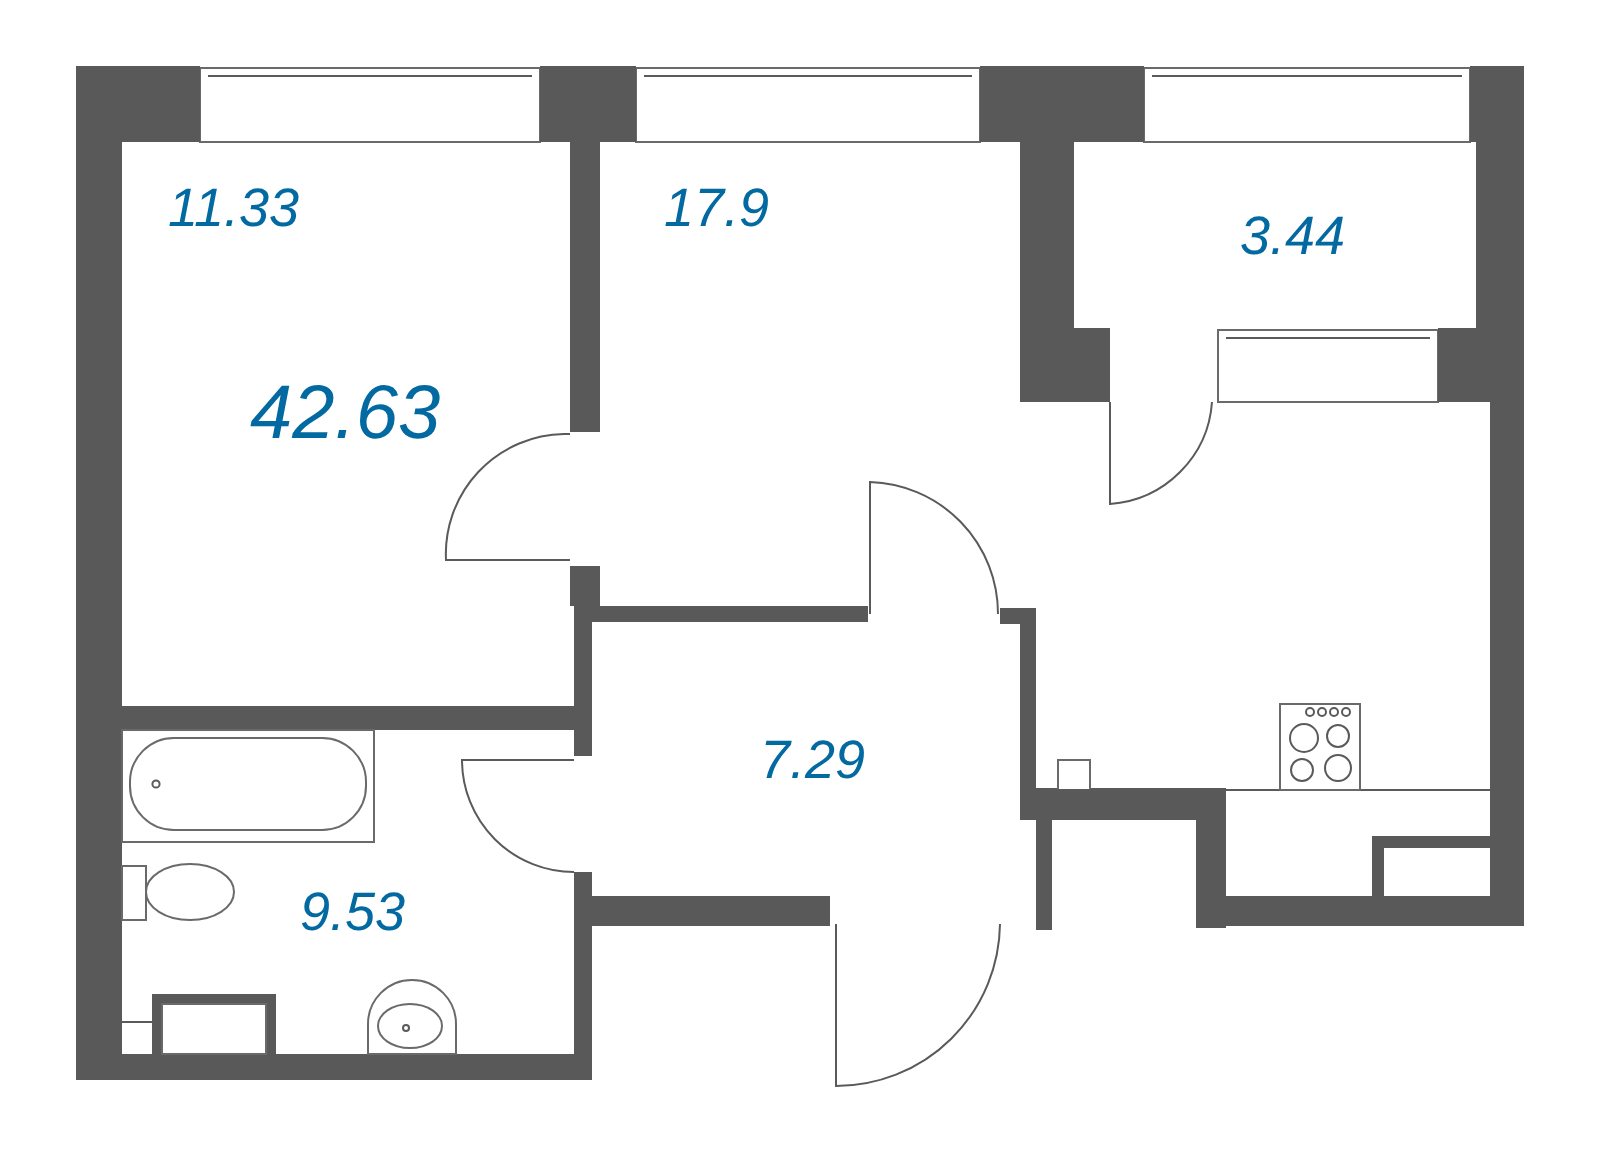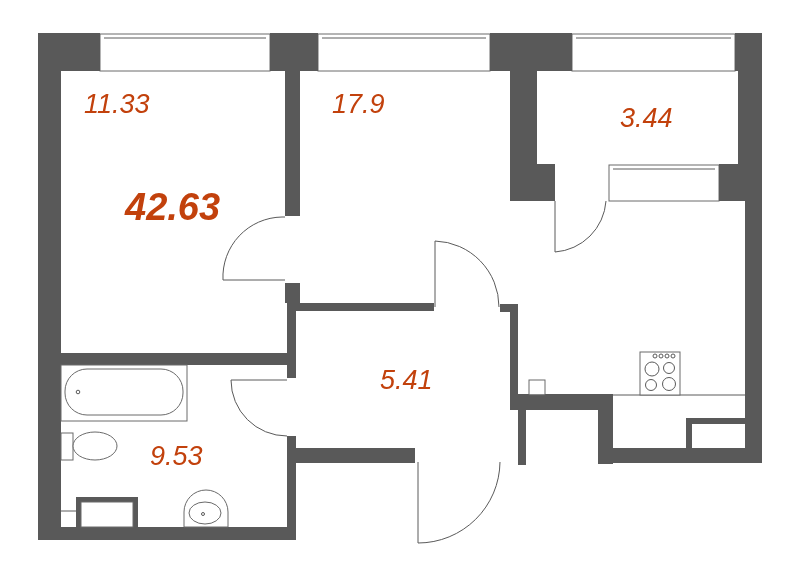--- a/index.html
+++ b/index.html
@@ -1,21 +1,21 @@
 <!DOCTYPE html>
 <html><head>
 <meta charset="utf-8">
 <style>
   html, body { margin:0; padding:0; background:#ffffff; }
   body { width:800px; height:576px; position:relative; overflow:hidden; font-family:"Liberation Sans", sans-serif; }
   #plan { position:absolute; left:0; top:0; width:800px; height:576px; }
   .wall { fill:#595959; }
   .line { fill:none; stroke:#5a5a5a; stroke-width:1; }
   .thin { fill:#ffffff; stroke:#6a6a6a; stroke-width:1; }
-  .label { position:absolute; font-style:italic; color:#c2410c; font-family:"Liberation Sans", sans-serif; white-space:nowrap; }
+  .label { position:absolute; font-style:italic; color:#0369a1; font-family:"Liberation Sans", sans-serif; white-space:nowrap; }
   .label.sm { font-size:27px; }
   .label.lg { font-size:38px; }
 </style>
 </head>
 <body>
 
 <svg id="plan" viewBox="0 0 800 576" xmlns="http://www.w3.org/2000/svg">
 
   <g>
     <rect class="thin" x="100" y="34" width="170" height="37"></rect>
@@ -108,15 +108,15 @@
     <circle class="line" cx="652" cy="369" r="7"></circle>
     <circle class="line" cx="669" cy="368" r="5.5"></circle>
     <circle class="line" cx="651" cy="385" r="5.5"></circle>
     <circle class="line" cx="669" cy="384" r="6.5"></circle>
   </g>
 </svg>
 
 <div class="label sm" style="left:84px; top:89px;">11.33</div>
 <div class="label sm" style="left:320px; top:89px;margin-left:12px;">17.9</div>
 <div class="label sm" style="left:610px; top:103px;margin-left:10px;">3.44</div>
-<div class="label lg" style="left:125px; top:186px;font-weight:bold;">42.63</div>
-<div class="label sm" style="left:380px; top:365px;">5.41</div>
+<div class="label lg" style="left:125px; top:186px;">42.63</div>
+<div class="label sm" style="left:380px; top:365px;">7.29</div>
 <div class="label sm" style="left:150px; top:441px;">9.53</div>
 
 </body></html>

